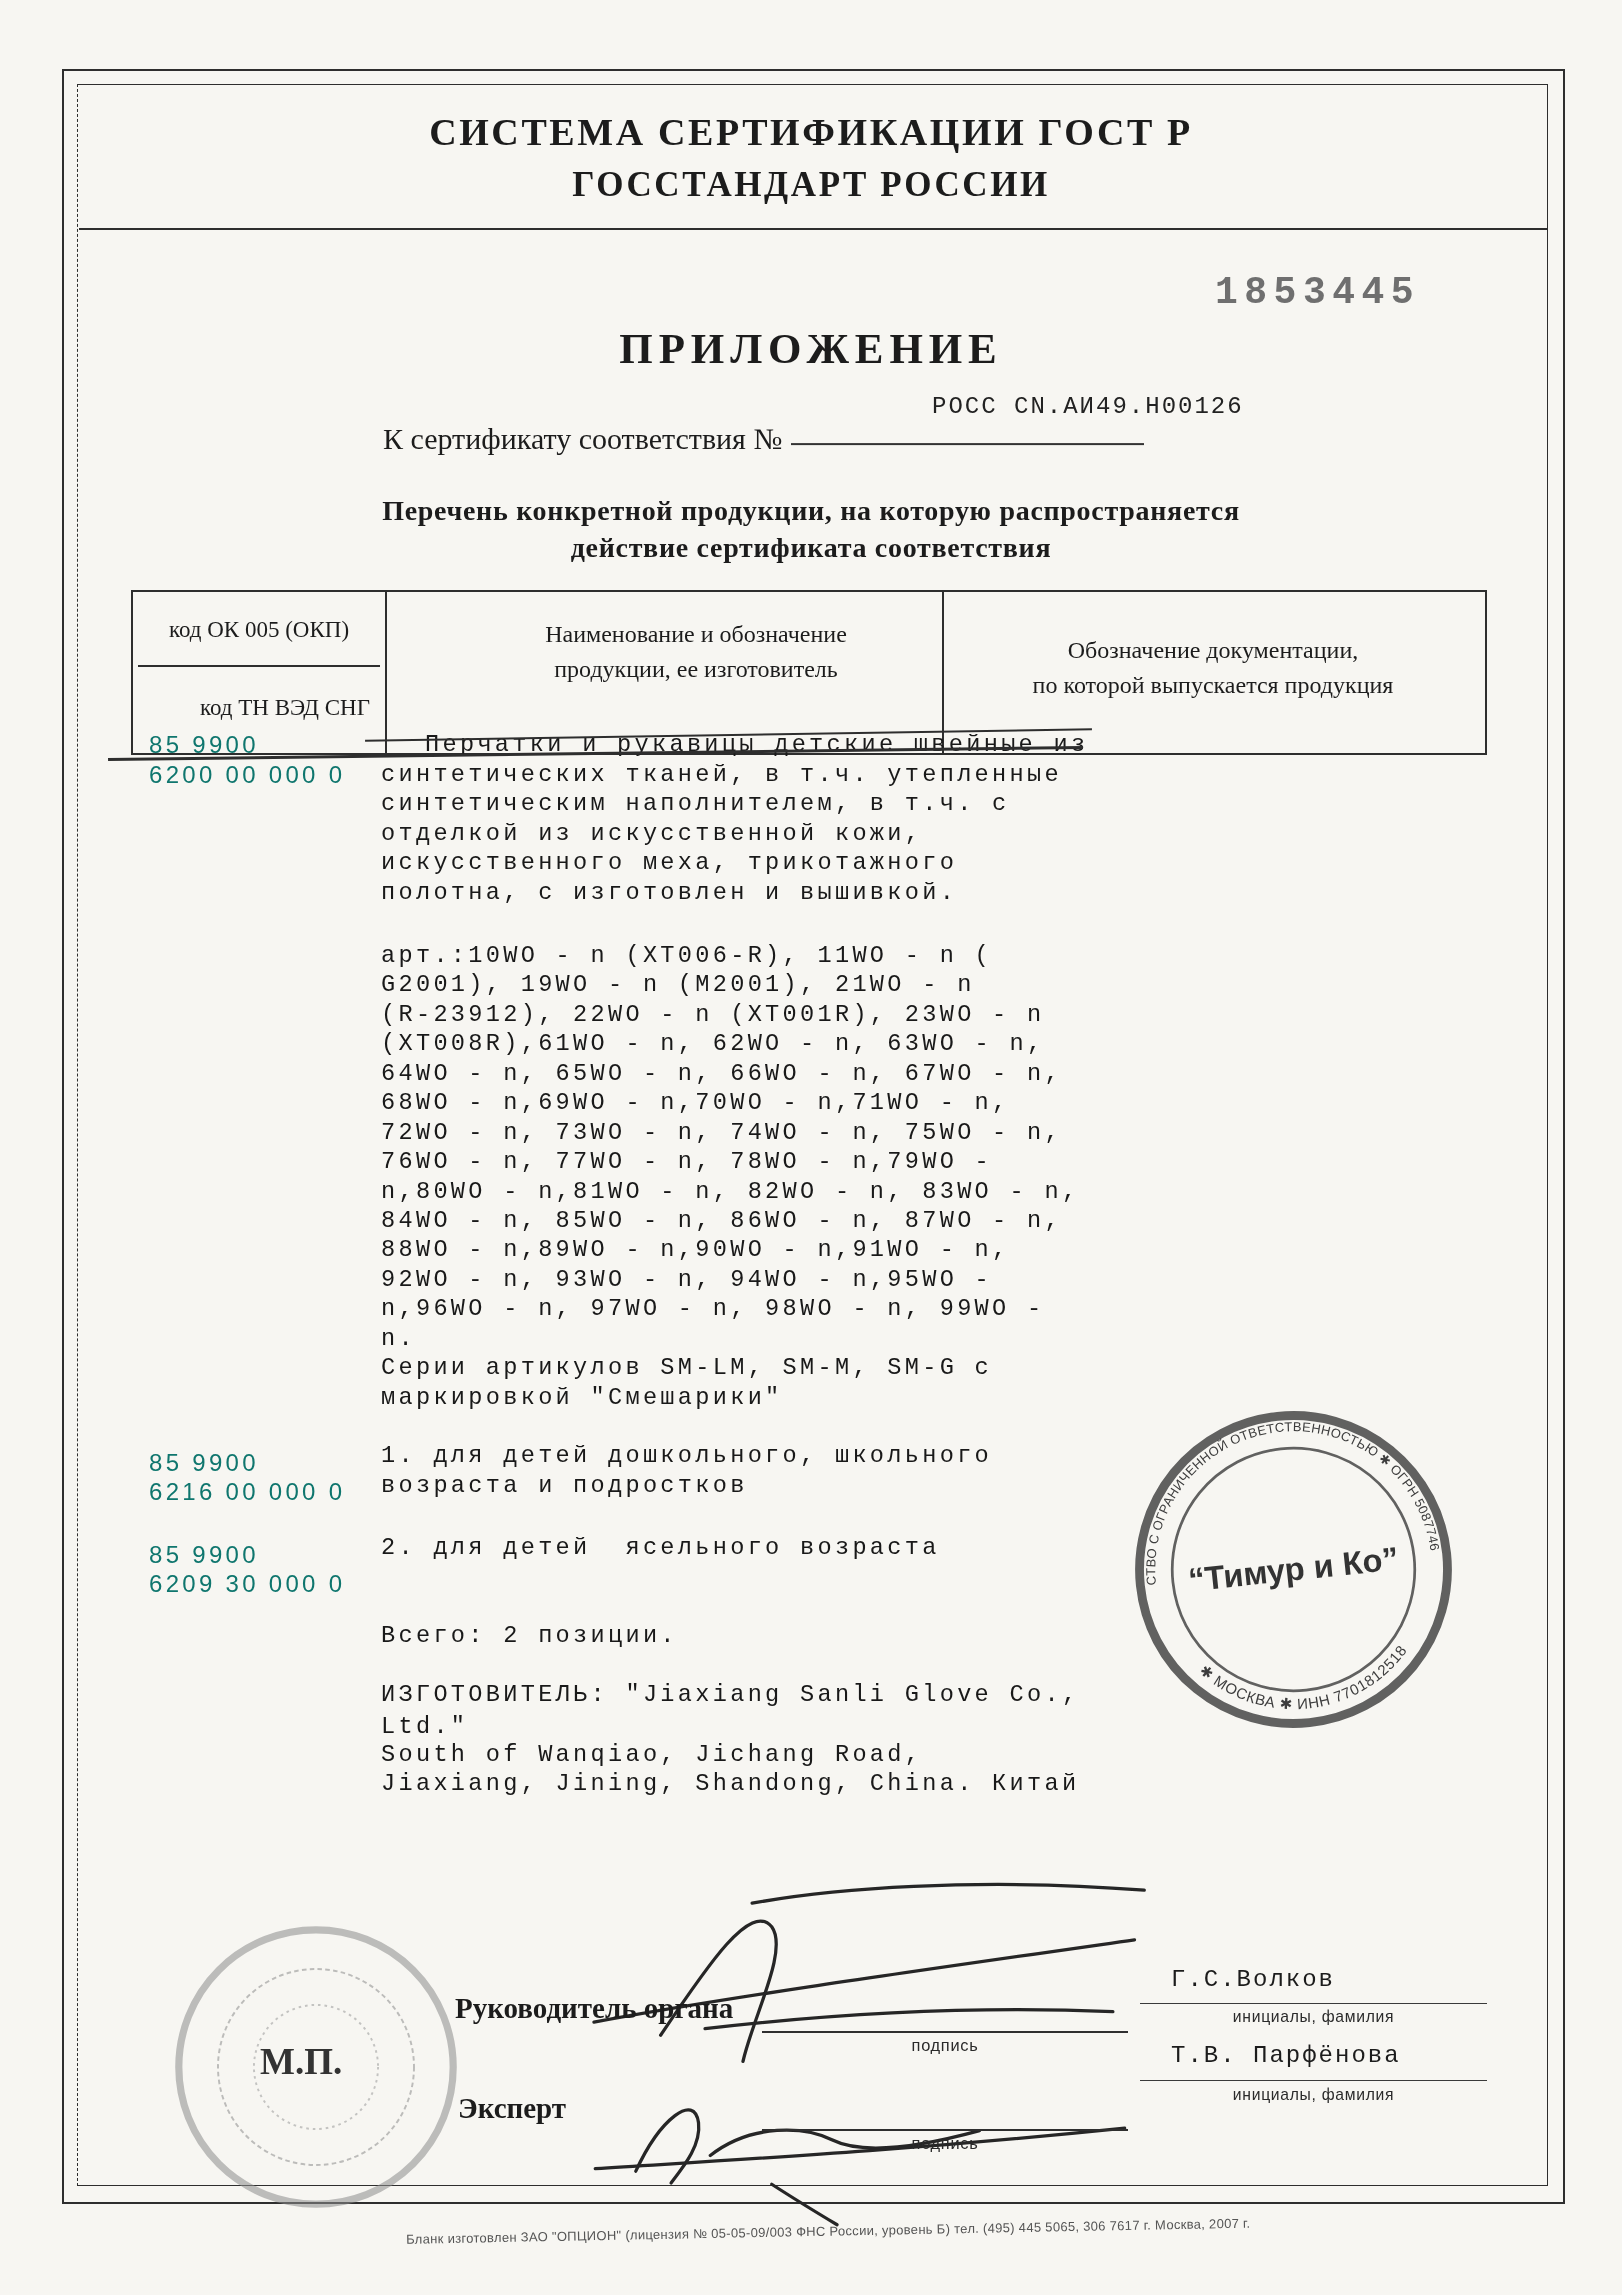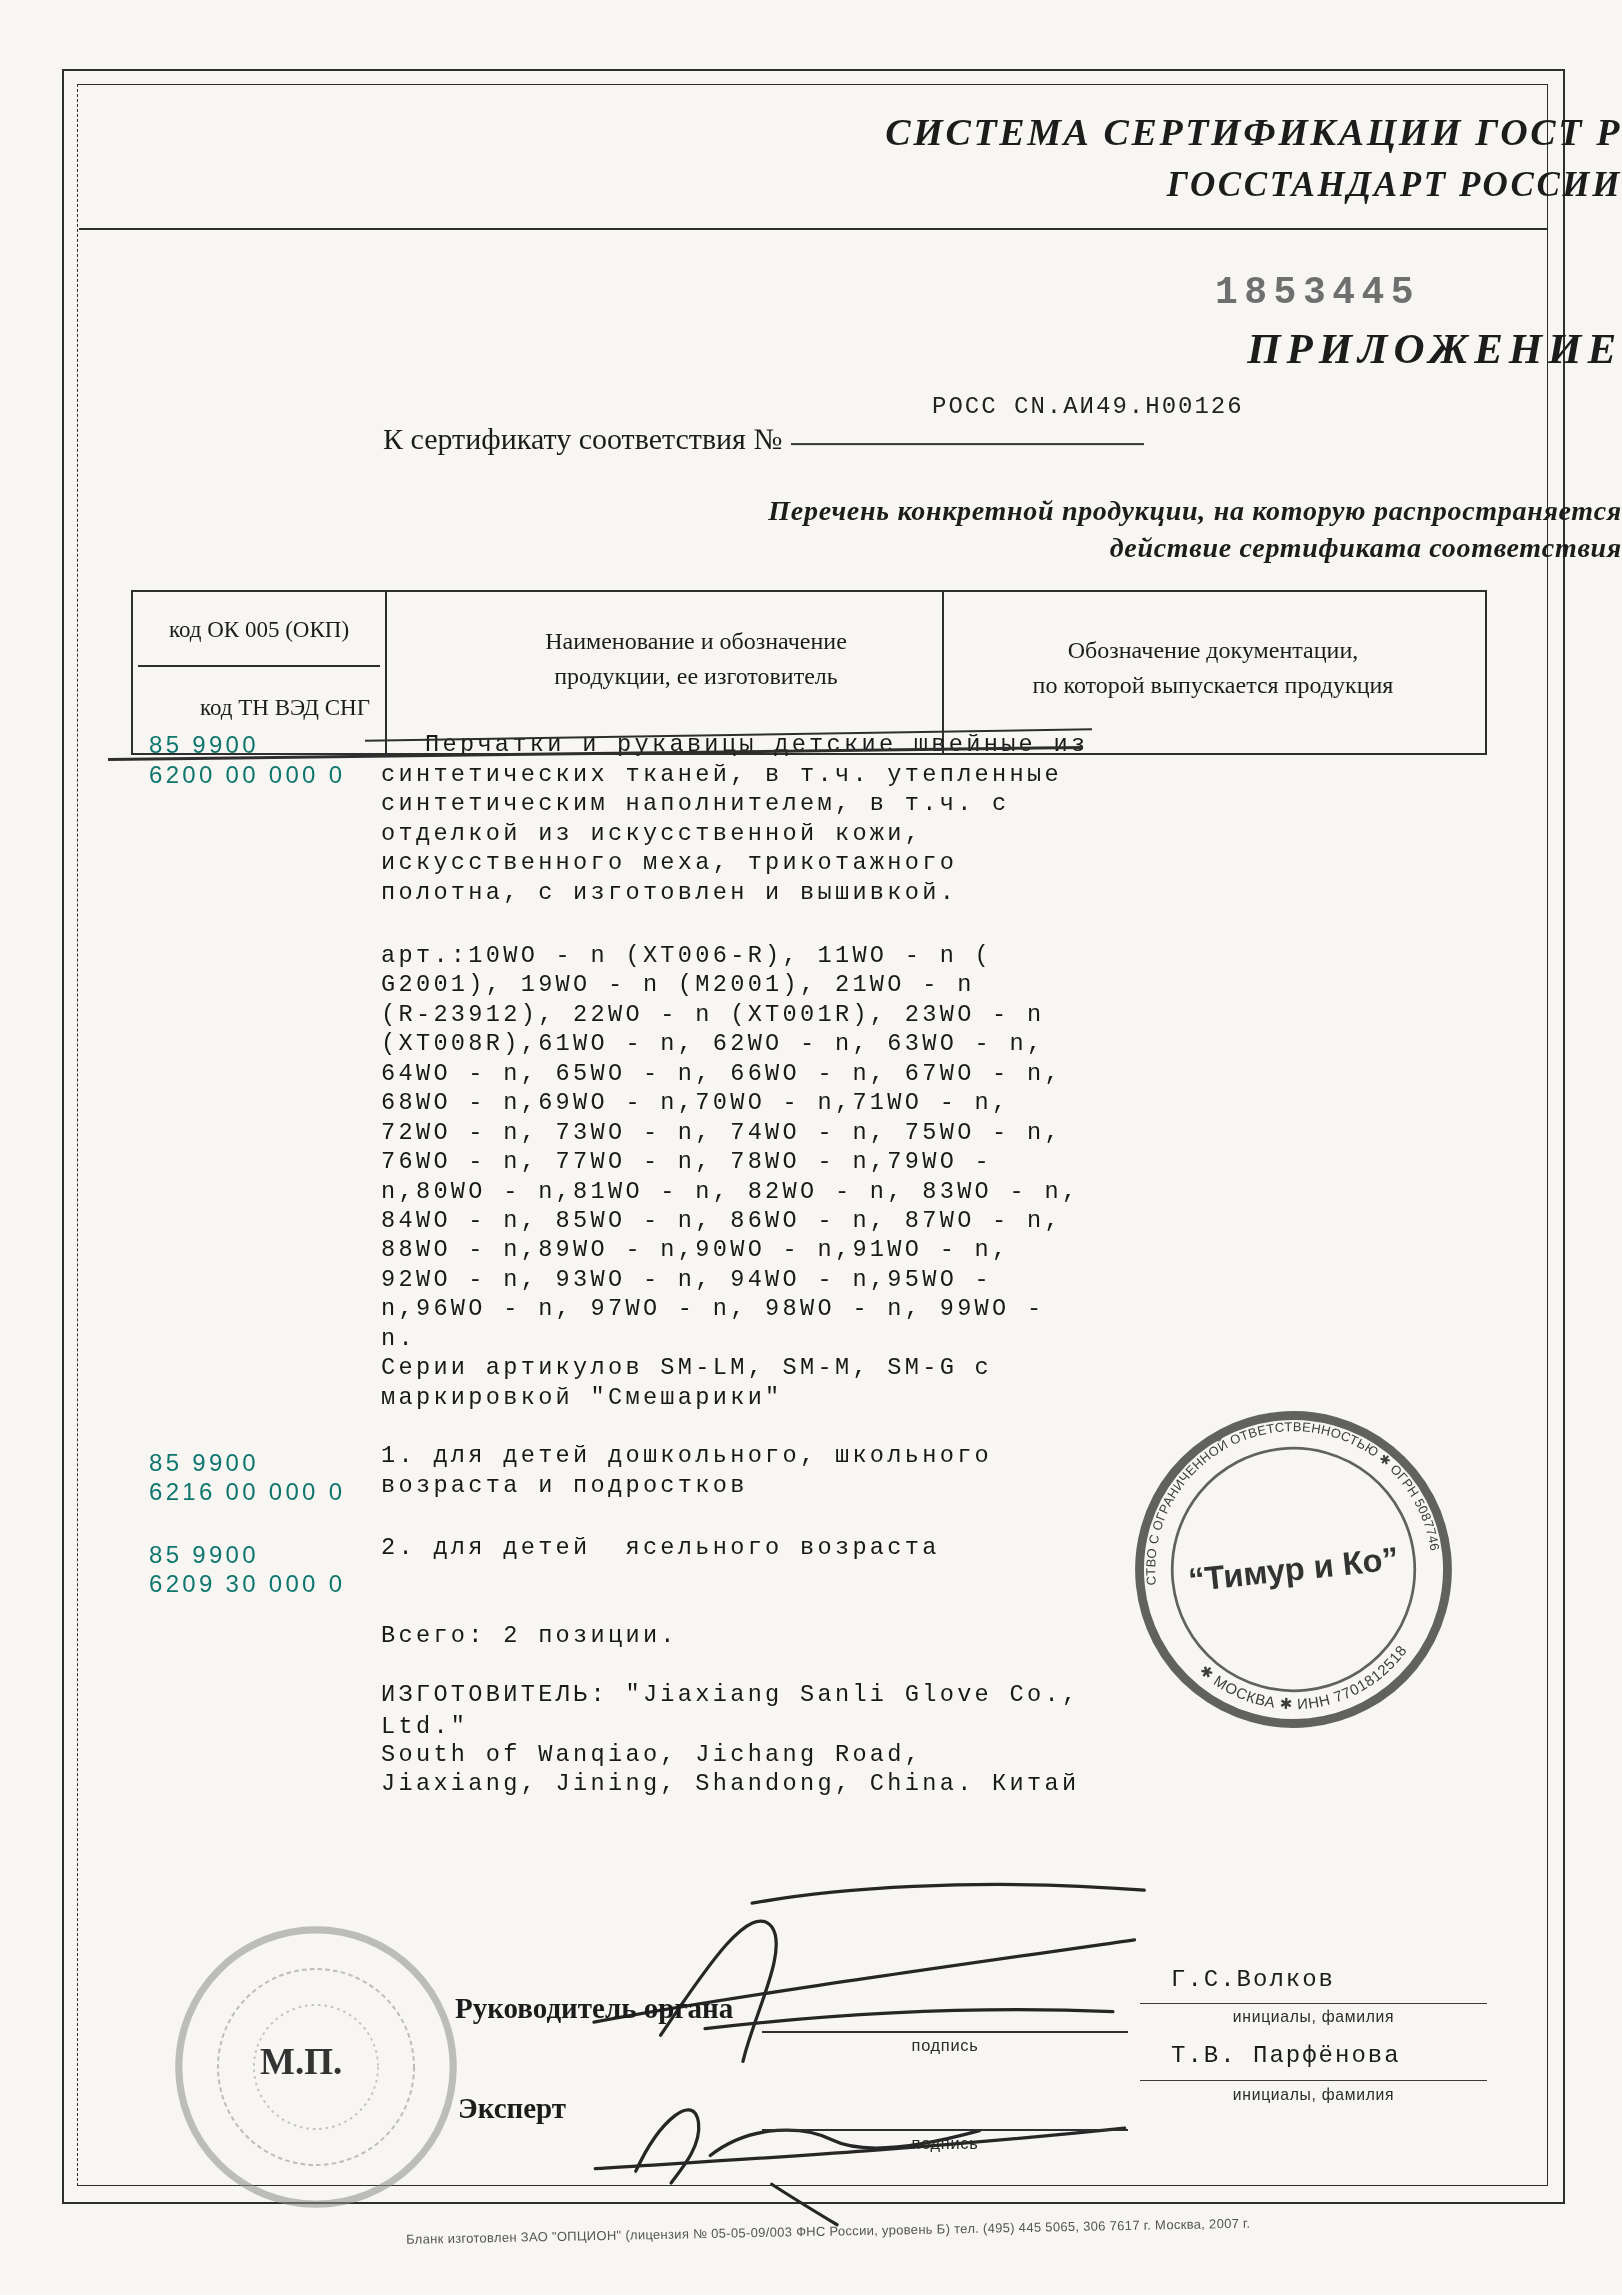--- a/index.html
+++ b/index.html
@@ -4,21 +4,21 @@
 <style>
   html,body{margin:0;padding:0;background:#888;}
   #paper{
     position:relative;width:1622px;height:2295px;margin:0 auto;
     background:#f7f6f2;overflow:hidden;color:#1c1c1c;
     font-family:"Liberation Serif",serif;
   }
   .abs{position:absolute;}
   .serif{font-family:"Liberation Serif",serif;}
   .mono{font-family:"Liberation Mono",monospace;}
-  .center{left:0;width:100%;text-align:right;font-style:italic;}
+  .center{left:0;width:100%;text-align:center;}
   .frame{border:2px solid #2e2e2e;}
   .rule{background:#2e2e2e;}
   .typed{font-family:"Liberation Mono",monospace;font-size:23.6px;letter-spacing:3.3px;white-space:pre;color:#191919;}
   .codecol{font-family:Liberation Sans, sans-serif;font-size:24px;letter-spacing:3.3px;white-space:pre;color:#0f766e;}
   .caption{font-family:"Liberation Sans",sans-serif;font-size:16.4px;color:#2a2a2a;letter-spacing:0.7px;}
   .hline{background:#2f2f2f;height:2px;}
   svg text{font-family:"Liberation Sans",sans-serif;}
 </style>
 </head>
 <body>
@@ -45,21 +45,21 @@
   <div class="abs center serif" style="top:532px;font-size:28px;font-weight:bold;letter-spacing:0.7px;">действие сертификата соответствия</div>
 
   <div class="abs frame" style="left:131px;top:590px;width:1352px;height:161px;">
     <div class="abs rule" style="left:252px;top:0;width:2px;height:100%;"></div>
     <div class="abs rule" style="left:809px;top:0;width:2px;height:100%;"></div>
 
     <div class="abs serif" style="left:0;top:25px;width:252px;text-align:center;font-size:23px;">код ОК 005 (ОКП)</div>
     <div class="abs rule" style="left:5.2px;top:73px;width:242px;height:2px;"></div>
     <div class="abs serif" style="left:0;top:103px;width:304px;text-align:center;font-size:23px;">код ТН ВЭД СНГ</div>
 
-    <div class="abs serif" style="left:254px;top:32px;width:618px;text-align:center;font-size:24px;line-height:35px;">
+    <div class="abs serif" style="left:254px;top:25px;width:618px;text-align:center;font-size:24px;line-height:35px;">
       <div>Наименование и обозначение</div>
       <div>продукции, ее изготовитель</div>
     </div>
 
     <div class="abs serif" style="left:811px;top:41px;width:538px;text-align:center;font-size:24px;line-height:35px;">
       <div>Обозначение документации,</div>
       <div>по которой выпускается продукция</div>
     </div>
   </div>
 

